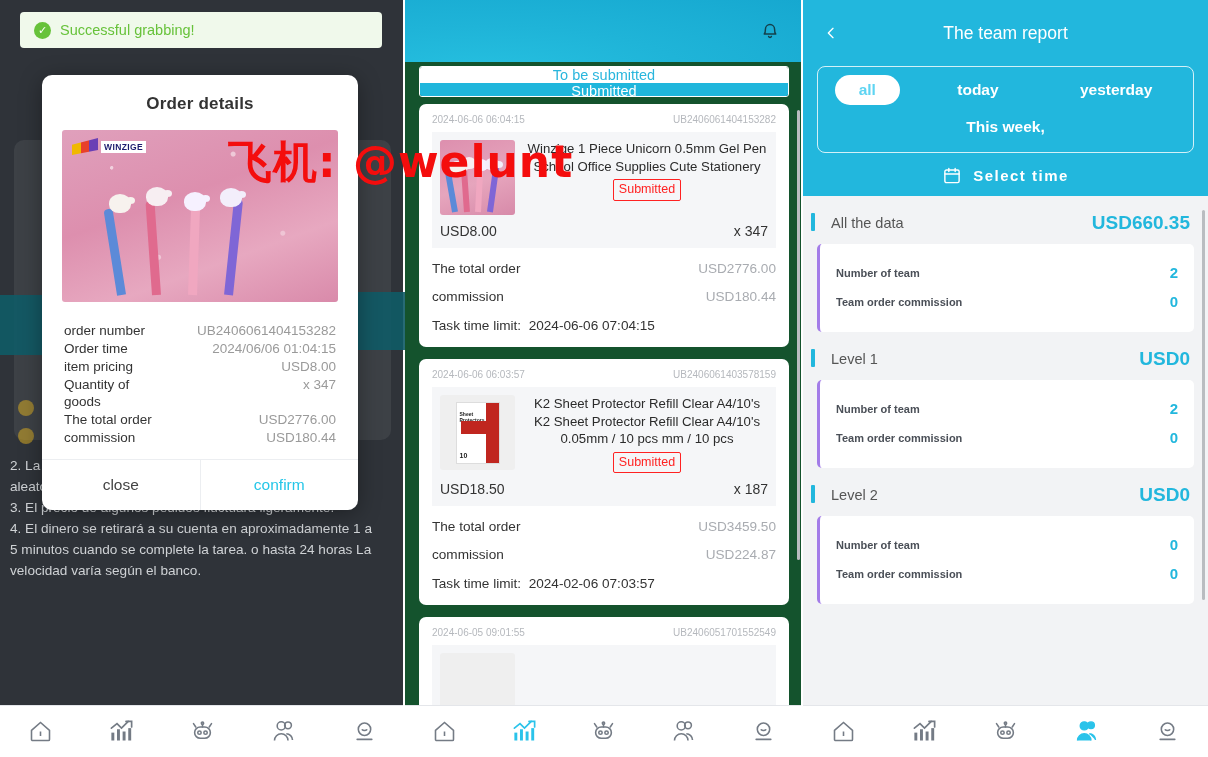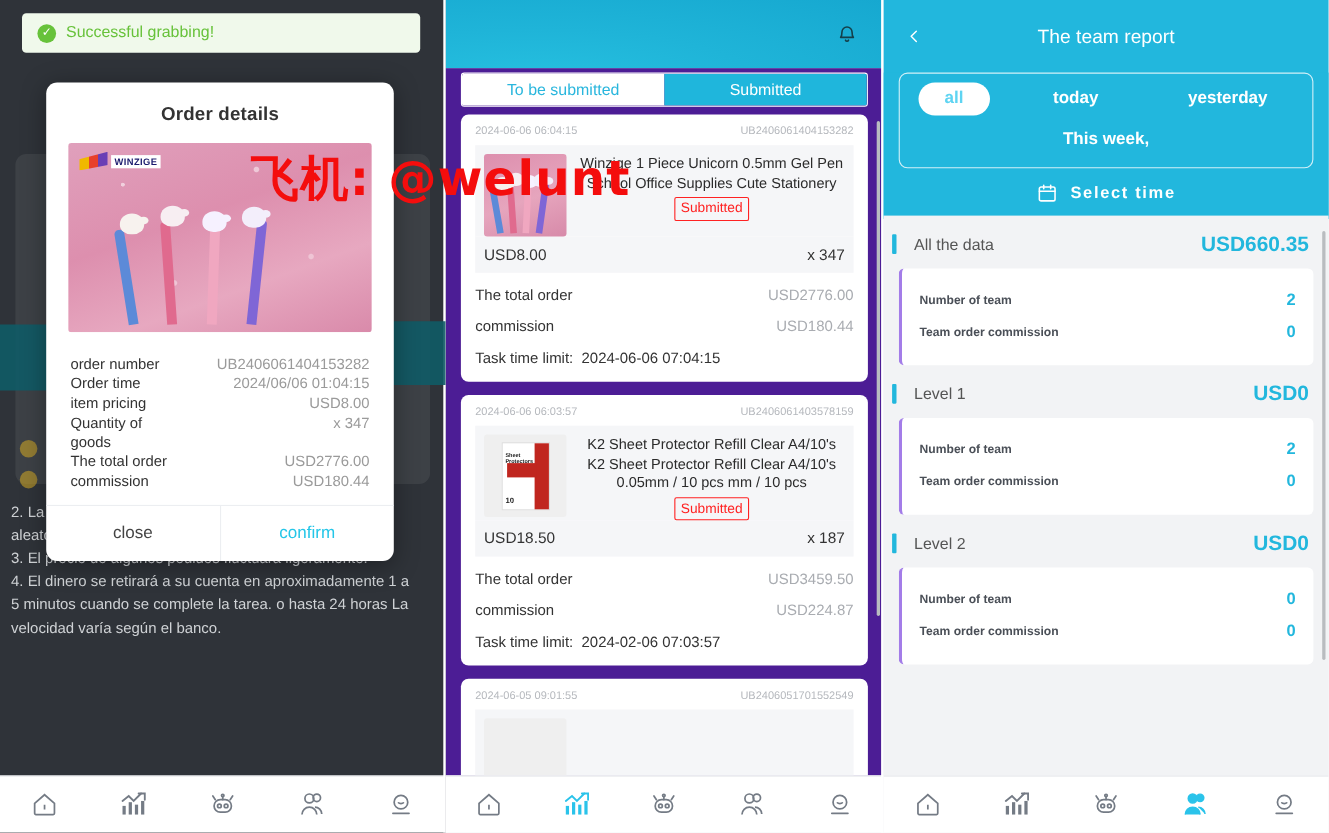--- a/index.html
+++ b/index.html
@@ -90,25 +90,25 @@
     font-family: "DejaVu Sans", sans-serif;
   }
 
   
   .pb-head {
     height: 62px; position:relative;
     background: radial-gradient(ellipse at 20% 120%, #26c0e0 0%, #1fb4d8 45%, #16a8d0 100%);
   }
   .bell { position:absolute; right:22px; top:20px; width:22px; height:22px; }
   .tabs { position:absolute; left:14px; right:14px; top:66px; height:31px; display:flex;
-          border:1px solid #fff; border-radius:3px; overflow:hidden; z-index:6;}
+          border:1px solid #fff; border-radius:3px; overflow:hidden; z-index:6;flex-direction:column;}
   .tab { flex:1; display:flex; align-items:center; justify-content:center; font-size:14.5px; cursor:pointer; }
   .tab.active { background:#fff; color:#29b6dd; }
   .tab.idle { background:#1fb6dc; color:#fff; }
-  .pb-body { position:absolute; left:0; right:0; top:62px; bottom:52px; overflow:hidden; background:#4c1d95; padding:42px 14px 0; }
+  .pb-body { position:absolute; left:0; right:0; top:62px; bottom:52px; overflow:hidden; background:#14532d; padding:42px 14px 0; }
 
   .ocard { background:#fff; border-radius:7px; margin-bottom:12px; padding:10px 13px 14px; }
   .ocard-top { display:flex; justify-content:space-between; font-size:10px; color:#b5b8bd; padding-bottom:7px;}
   .ocard-mid { display:flex; gap:11px; background:#f5f6f8; padding:8px 8px 0; }
   .thumb { width:75px; height:75px; flex:none; border-radius:3px; overflow:hidden; position:relative;}
   .thumb.pens-thumb {
     background: linear-gradient(160deg,#dd8fae,#e6a5bd 55%,#d78aa9);
   }
   .thumb.sheet-thumb { background:#efefef; display:flex; align-items:center; justify-content:center;}
   .sheetbox { width:44px; height:62px; background:#fff; border:1px solid #ddd; position:relative; }

